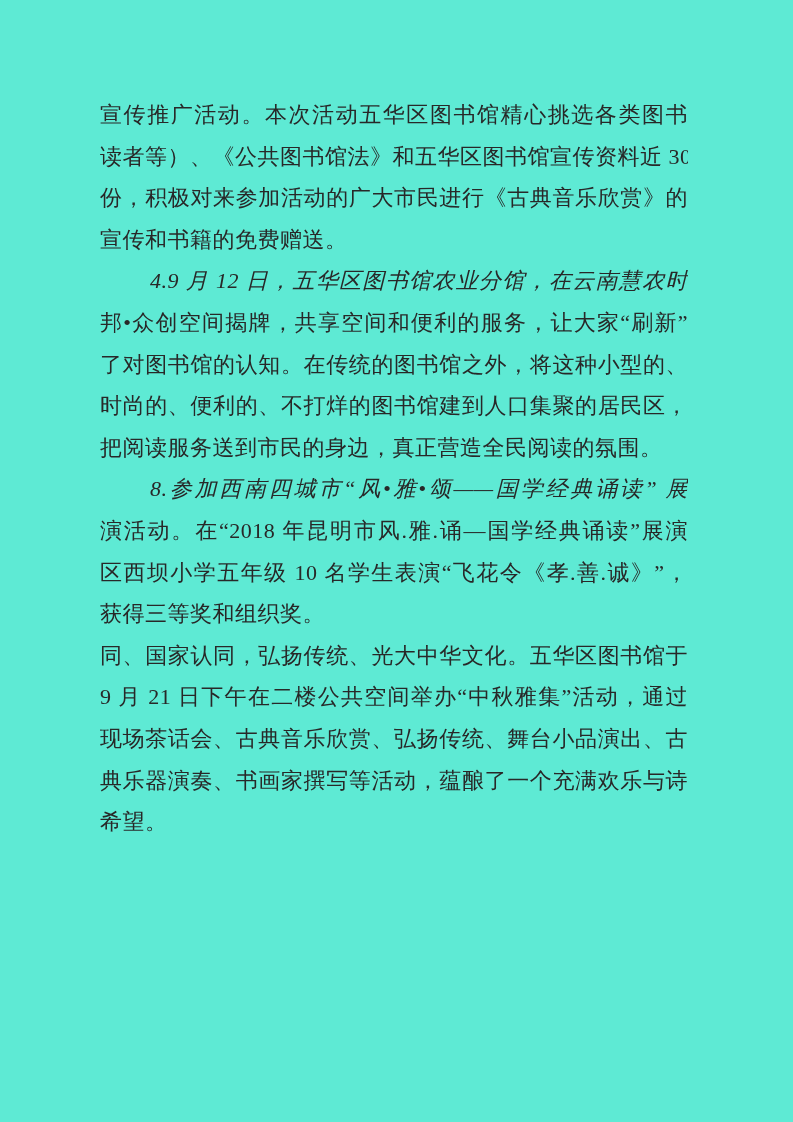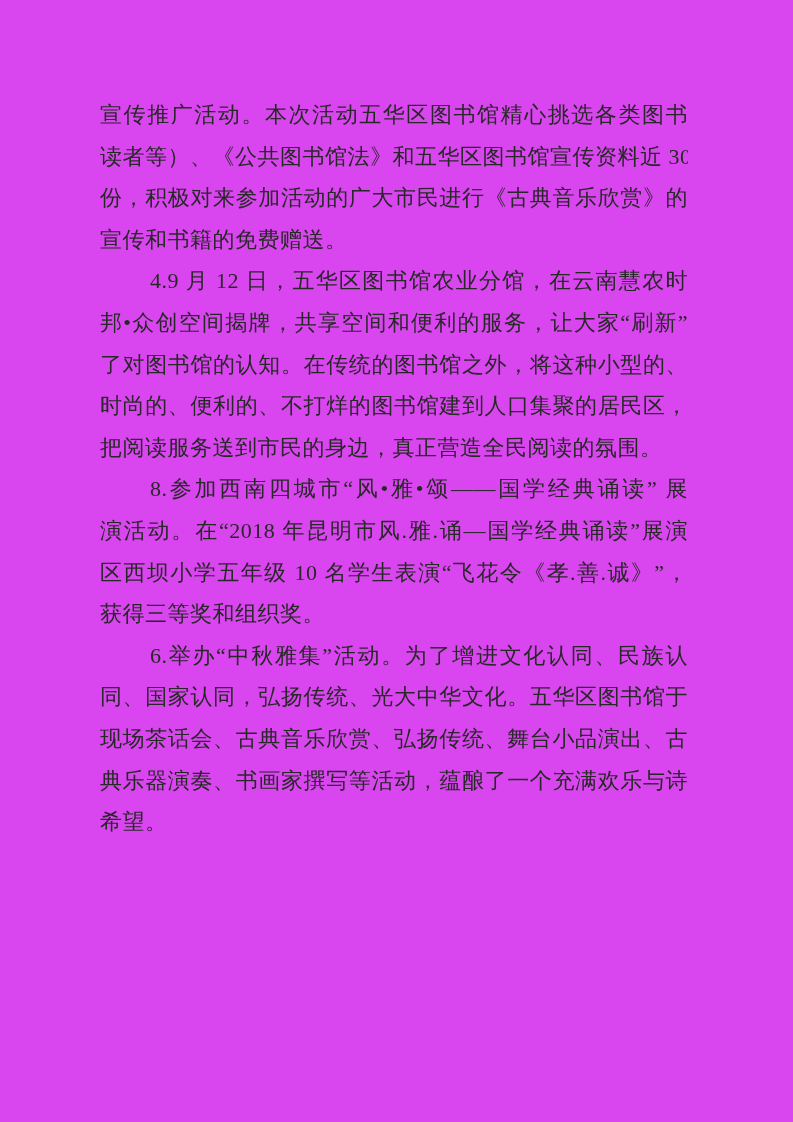--- a/index.html
+++ b/index.html
@@ -10,21 +10,21 @@
     width: 793px;
     height: 1122px;
     background: #ffffff;
     overflow: hidden;
     font-family: "Liberation Serif", "DejaVu Serif", serif;
   }
   .page {
     position: relative;
     width: 793px;
     height: 1122px;
-    background: #d946ef;
+    background: #5eead4;
   }
   .text-block {
     position: absolute;
     left: 100px;
     top: 94px;
     width: 588px;
     color: #282828;
     font-size: 22px;
   }
   .paragraph {
@@ -39,20 +39,21 @@
     overflow: hidden;
     white-space: nowrap;
     text-justify: inter-character;
     letter-spacing: 0.5px;
   }
   .line.last {
     text-align-last: left;
   }
   .line.indent {
     text-indent: 50px;
+    font-style: italic;
   }
 </style>
 </head>
 <body>
 
 <div class="page">
   <div class="text-block" style="color: rgb(40, 40, 40);">
       <div class="paragraph">
         <div class="line">宣传推广活动。本次活动五华区图书馆精心挑选各类图书</div>
         <div class="line">读者等）、《公共图书馆法》和五华区图书馆宣传资料近 300</div>
@@ -66,20 +67,20 @@
         <div class="line">时尚的、便利的、不打烊的图书馆建到人口集聚的居民区，</div>
         <div class="line last">把阅读服务送到市民的身边，真正营造全民阅读的氛围。</div>
       </div>
       <div class="paragraph">
         <div class="line indent">8.参加西南四城市“风•雅•颂——国学经典诵读” 展</div>
         <div class="line">演活动。在“2018 年昆明市风.雅.诵—国学经典诵读”展演</div>
         <div class="line">区西坝小学五年级 10 名学生表演“飞花令《孝.善.诚》”，</div>
         <div class="line last">获得三等奖和组织奖。</div>
       </div>
       <div class="paragraph">
-        <div class="line indent">6.举办“中秋雅集”活动。为了增进文化认同、民族认</div>
         <div class="line">同、国家认同，弘扬传统、光大中华文化。五华区图书馆于</div>
+        <div class="line">9 月 21 日下午在二楼公共空间举办“中秋雅集”活动，通过</div>
         <div class="line">现场茶话会、古典音乐欣赏、弘扬传统、舞台小品演出、古</div>
         <div class="line">典乐器演奏、书画家撰写等活动，蕴酿了一个充满欢乐与诗</div>
         <div class="line last">希望。</div>
       </div>
     </div>
 </div>
 
 </body></html>

